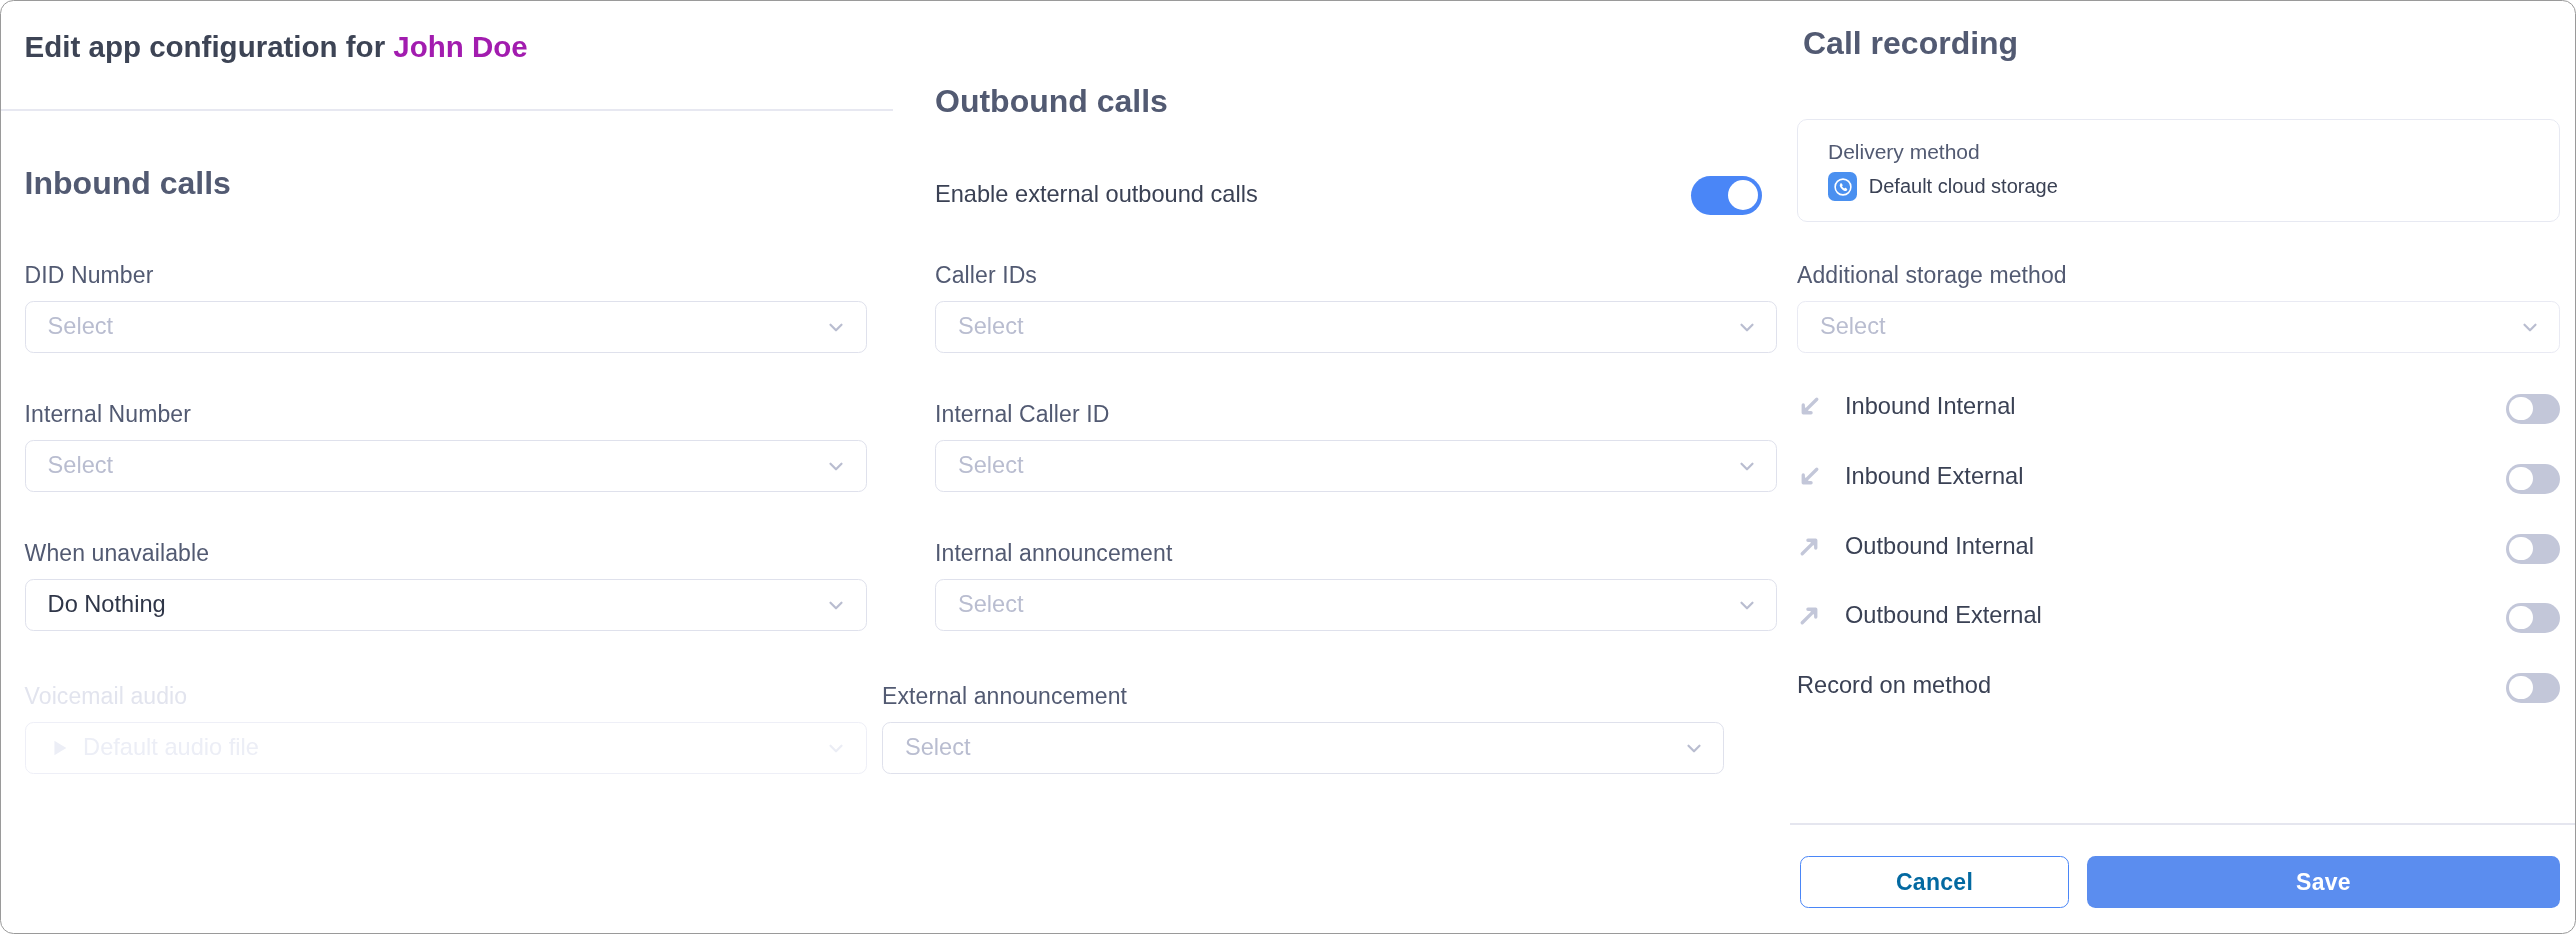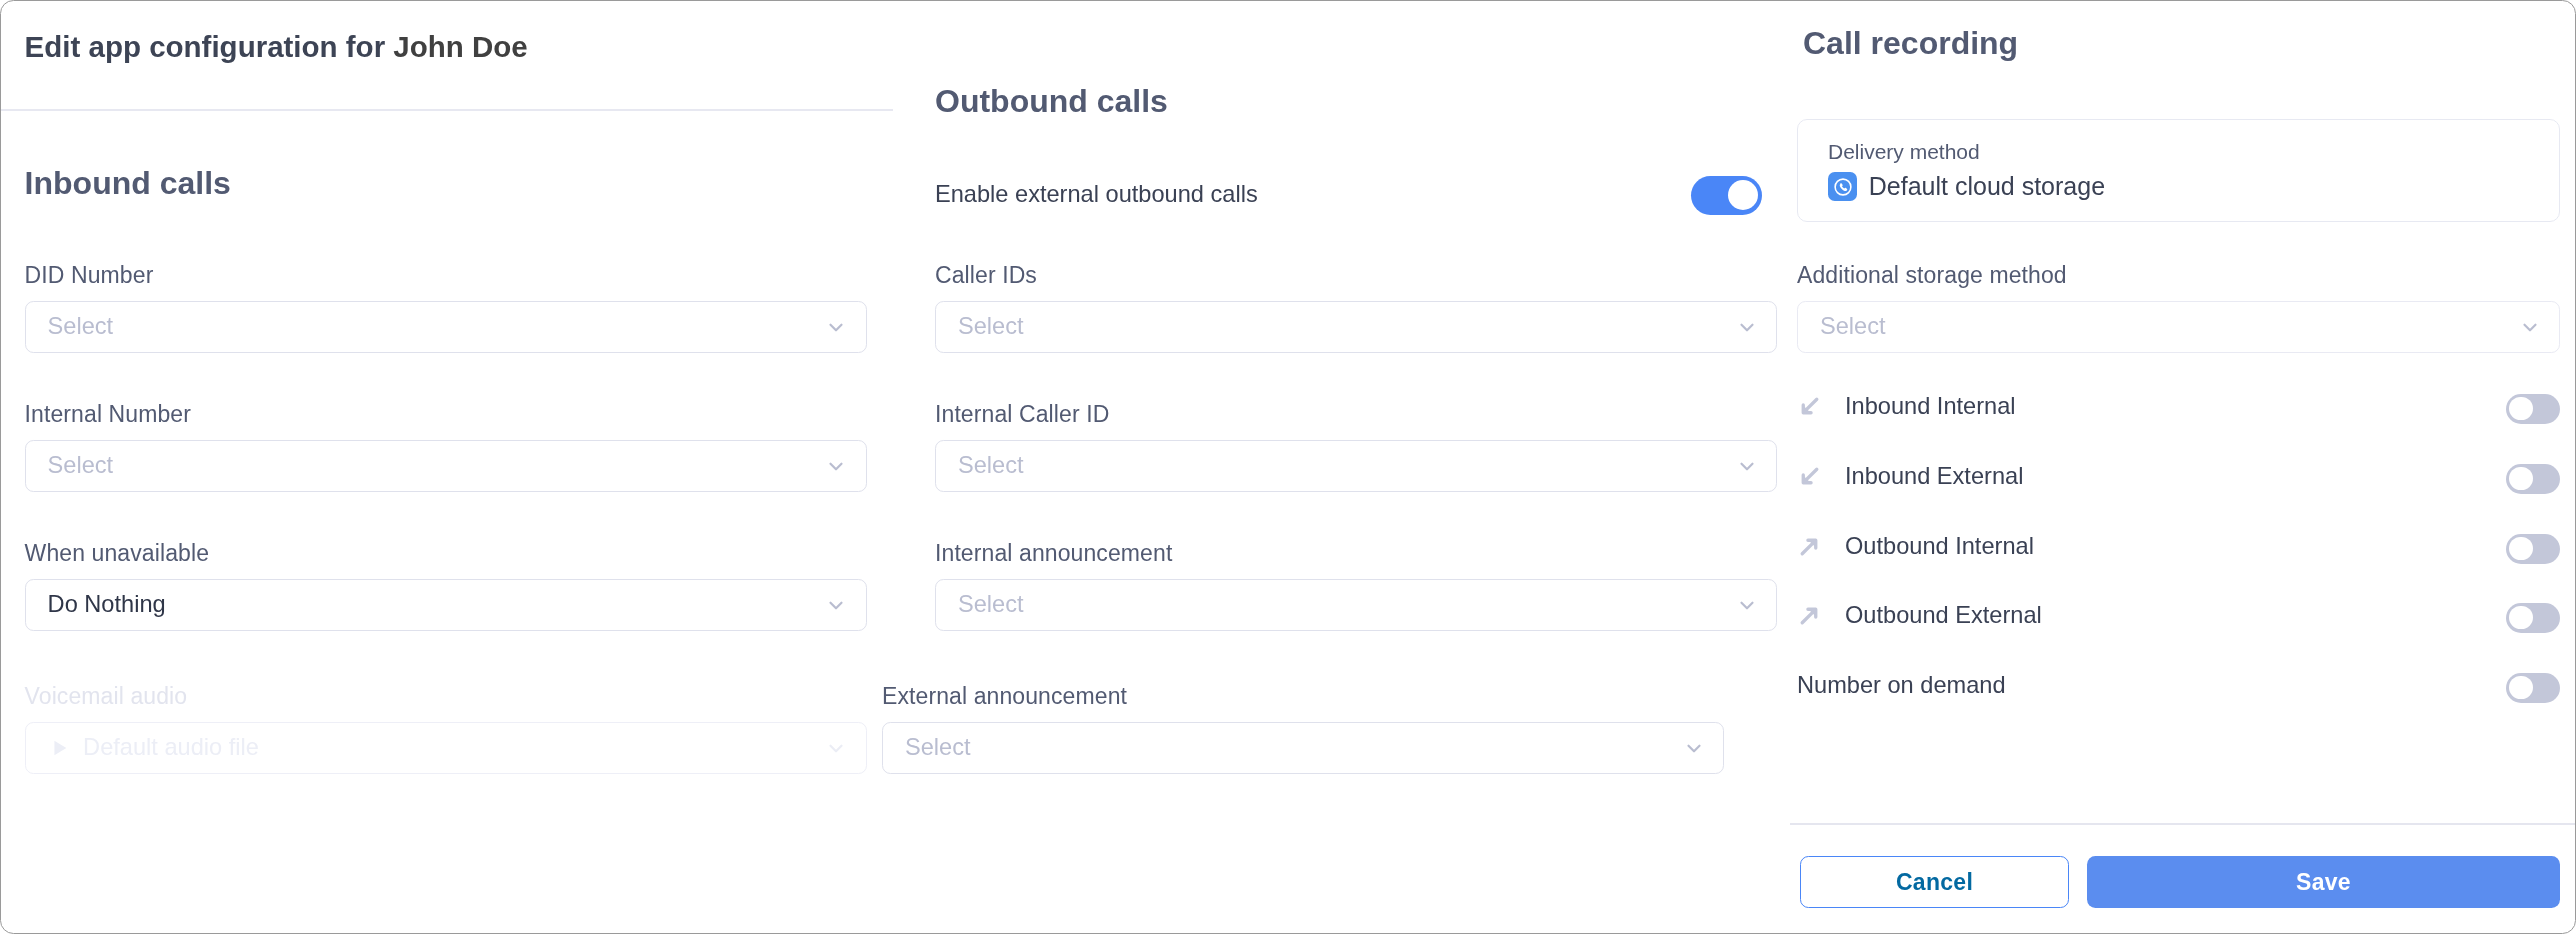--- a/index.html
+++ b/index.html
@@ -60,21 +60,21 @@
 
   .play-ico { flex: 0 0 auto; width: 22px; height: 22px; margin-right: 13.5px; display:block; }
   .play-ico polygon { fill: #eceef6; }
 
   
   #title {
     position: absolute; left: 23.6px; top: 29px;
     font-size: 29.5px; font-weight: bold; color: #3d4455;
     white-space: nowrap;
   }
-  #title .who { color: #404040; font-weight: bold; }
+  #title .who { color: #a21caf; font-weight: bold; }
   #title-rule {
     position: absolute; left: 0; top: 108px; width: 892px; height: 1.7px;
     background: #e7e8f1;
   }
 
   .section-h {
     position: absolute;
     font-size: 32px; font-weight: bold; color: #525a72;
     white-space: nowrap;
   }
@@ -116,21 +116,21 @@
     display: flex; align-items: center;
   }
   .cloud-ico {
     width: 29px; height: 29px; border-radius: 6.7px;
     background: #4a90f0; margin-right: 11.8px;
     display: flex; align-items: center; justify-content: center;
     flex: 0 0 auto;
   }
   .cloud-ico svg { width: 22px; height: 22px; display: block; }
   #dm-card-value {
-    font-size: 25px; color: #3a4154; white-space: nowrap;
+    font-size: 20px; color: #3a4154; white-space: nowrap;
   }
 
   
   .rec-row { position: absolute; left: 1796px; width: 763px; height: 35px; }
   .rec-row .ico { position: absolute; left: 0; top: 3.4px; width: 25px; height: 25px; }
   .rec-row .ico svg { width: 25px; height: 25px; display: block; }
   .rec-row .lbl {
     position: absolute; left: 48px; top: 1.7px;
     font-size: 23.6px; color: #3a4154; white-space: nowrap;
   }
@@ -330,21 +330,21 @@
           <path d="M18 6 L18 13 L11 6 Z" fill="#c3c7d9"></path>
         </svg>
     </span>
     <span class="lbl">Outbound External</span>
     <span class="toggle">
         <span class="knob"></span>
       </span>
   </div>
 
   <div class="rec-row" style="top:669px;">
-    <span class="lbl noico">Number on demand</span>
+    <span class="lbl noico">Record on method</span>
     <span class="toggle">
         <span class="knob"></span>
       </span>
   </div>
 
   <div id="footer-rule"></div>
   <div class="btn" id="cancel-btn">Cancel</div>
   <div class="btn" id="save-btn">Save</div>
 
 </div>

